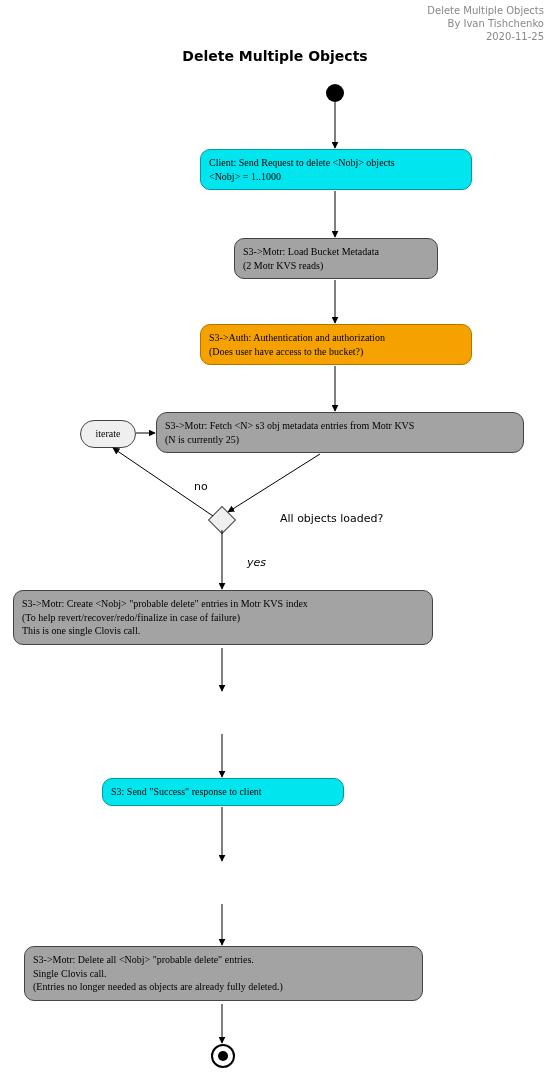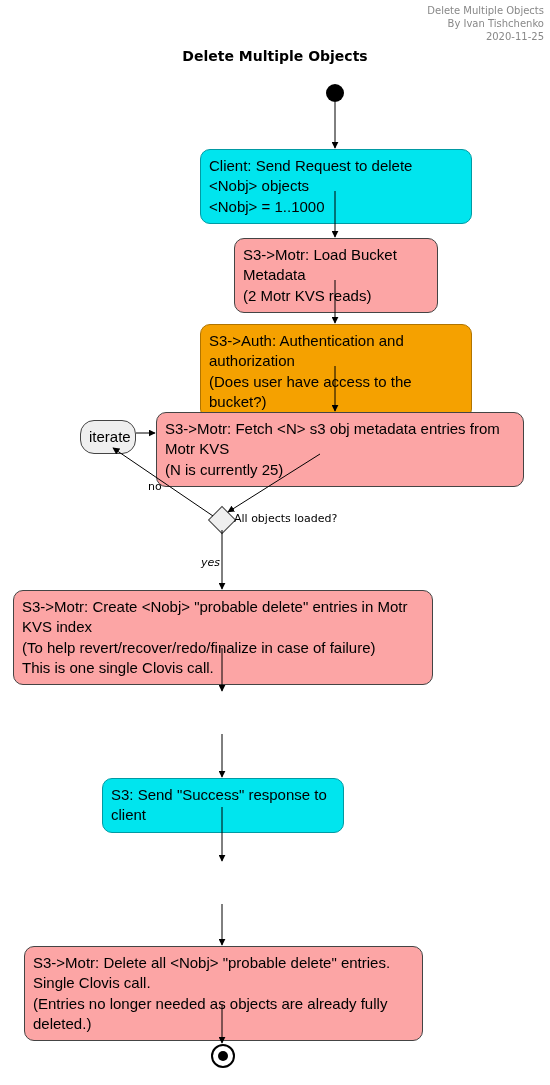--- a/index.html
+++ b/index.html
@@ -33,38 +33,38 @@
     width: 550px;
     text-align: center;
     font-weight: bold;
     font-size: 14px;
   }
   .node {
     position: absolute;
     border: 1px solid #444444;
     border-radius: 10px;
     padding: 6px 8px;
-    font-size: 15px;
+    font-size: 10px;
     line-height: 1.35;
     box-sizing: border-box;
     text-align: left;
     white-space: pre-line;
-    font-family: Liberation Sans, sans-serif;
+    font-family: Liberation Serif, serif;
     color: #000000;
   }
   .client {
     background: #00e5ee;
     border-color: #009aa3;
   }
   .auth {
     background: #f5a100;
     border-color: #b07400;
   }
   .normal {
-    background: #fca5a5;
+    background: #a3a3a3;
   }
   .iterate {
     background: #efefef;
   }
   
   .start-circle {
     position: absolute;
     width: 18px;
     height: 18px;
     background: #000;
@@ -95,20 +95,21 @@
     height: 18px;
     background: #efefef;
     border: 1px solid #444;
     transform: rotate(45deg);
   }
   .edge-label {
     position: absolute;
     font-size: 11px;
     color: #000;
     white-space: nowrap;
+    margin-left: 46px;
   }
   svg.arrows {
     position: absolute;
     left: 0;
     top: 0;
     width: 550px;
     height: 1085px;
     pointer-events: none;
   }
 </style>
@@ -131,21 +132,21 @@
 &lt;Nobj&gt; = 1..1000</div>
 
   <div class="node normal" style="left:234px; top:238px; width:204px;">S3-&gt;Motr: Load Bucket Metadata
 (2 Motr KVS reads)</div>
 
   <div class="node auth" style="left:200px; top:324px; width:272px;">S3-&gt;Auth: Authentication and authorization
 (Does user have access to the bucket?)</div>
 
   <div class="node iterate" style="left:80px; top:420px; width:56px; text-align:center; border-radius:14px;">iterate</div>
 
-  <div class="node normal" style="left:156px; top:412px; width:368px;">S3-&gt;Motr: Fetch &lt;N&gt; s3 obj metadata entries from Motr KVS
+  <div class="node normal" style="left:156px; top:412px; width:368px;border-radius:11px;">S3-&gt;Motr: Fetch &lt;N&gt; s3 obj metadata entries from Motr KVS
 (N is currently 25)</div>
 
   <div class="diamond" style="left:212px; top:510px;"></div>
 
   <div class="node normal" style="left:13px; top:590px; width:420px;">S3-&gt;Motr: Create &lt;Nobj&gt; "probable delete" entries in Motr KVS index
 (To help revert/recover/redo/finalize in case of failure)
 This is one single Clovis call.</div>
 
 
   <div class="node client" style="left:102px; top:778px; width:242px;">S3: Send "Success" response to client</div>

